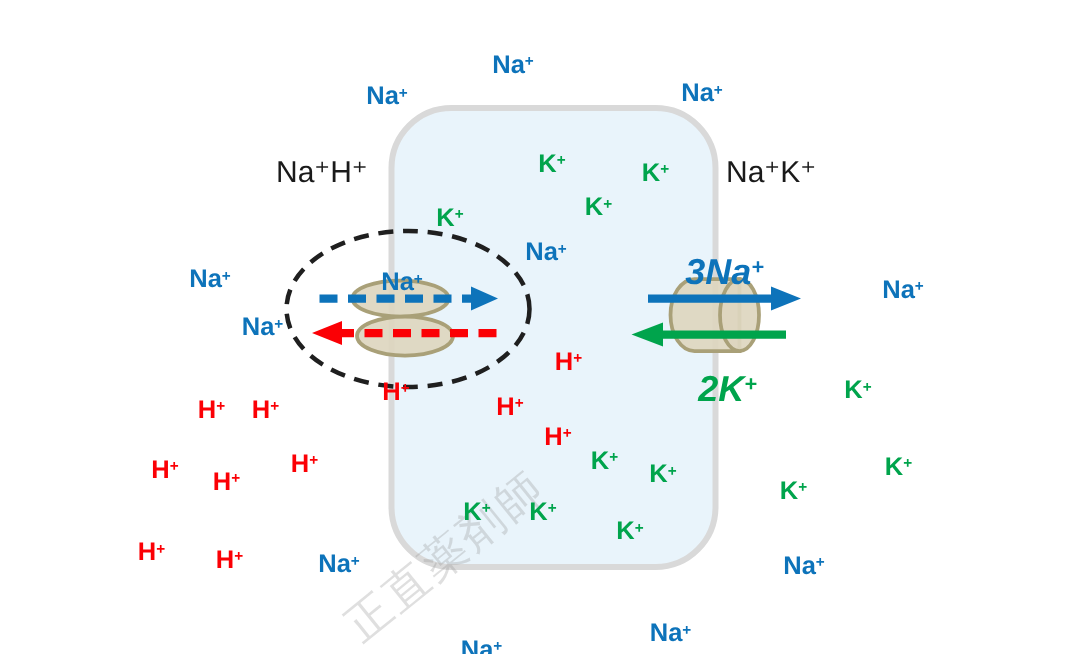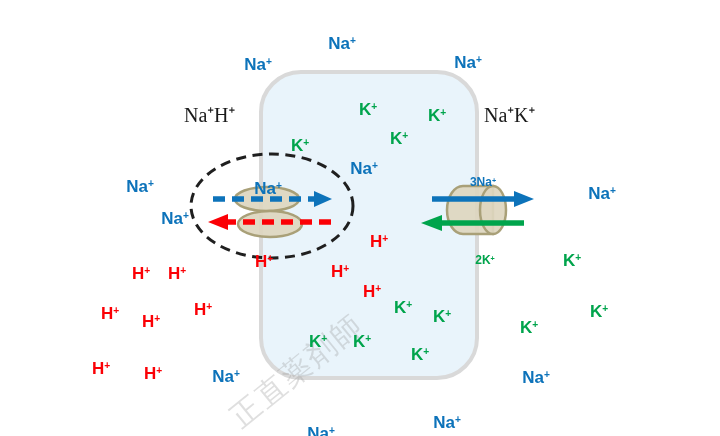--- a/index.html
+++ b/index.html
@@ -23,32 +23,32 @@
   .dashed{stroke-dasharray:12 7;}
   .head-blue{fill:var(--sodium_blue);stroke:none;}
   .head-red{fill:var(--proton_red);stroke:none;}
   .head-green{fill:var(--potassium_green);stroke:none;}
   
   #ion-layer{position:absolute;left:0;top:16px;width:100%;height:100%;z-index:4;}
   .ion{
     position:absolute;transform:translate(-50%,-50%);
     font-weight:bold;font-size:17px;line-height:1;white-space:nowrap;
   }
-  .ion.lg{font-size:12px;}
+  .ion.lg{font-size:24px;font-style:italic;}
   .ion sup{font-size:0.6em;vertical-align:0.42em;line-height:0;}
   .ion.na{color:var(--sodium_blue);}
   .ion.k{color:var(--potassium_green);}
   .ion.h{color:var(--proton_red);}
   
   .anno{
     position:absolute;z-index:5;color:var(--label_black);
     font-size:20px;line-height:22px;white-space:nowrap;
   }
-  #exchanger-label{left:184px;top:104px;font-family:Liberation Serif, serif;}
-  #pump-label{left:484px;top:104px;font-family:Liberation Serif, serif;}
+  #exchanger-label{left:184px;top:104px;}
+  #pump-label{left:484px;top:104px;}
   
   #watermark{
     position:absolute;left:297px;top:371px;z-index:2;
     transform:translate(-50%,-50%) rotate(-39deg);
     font-size:30px;letter-spacing:2px;color:var(--watermark_gray);
     white-space:nowrap;
   }
 </style>
 </head>
 <body>

